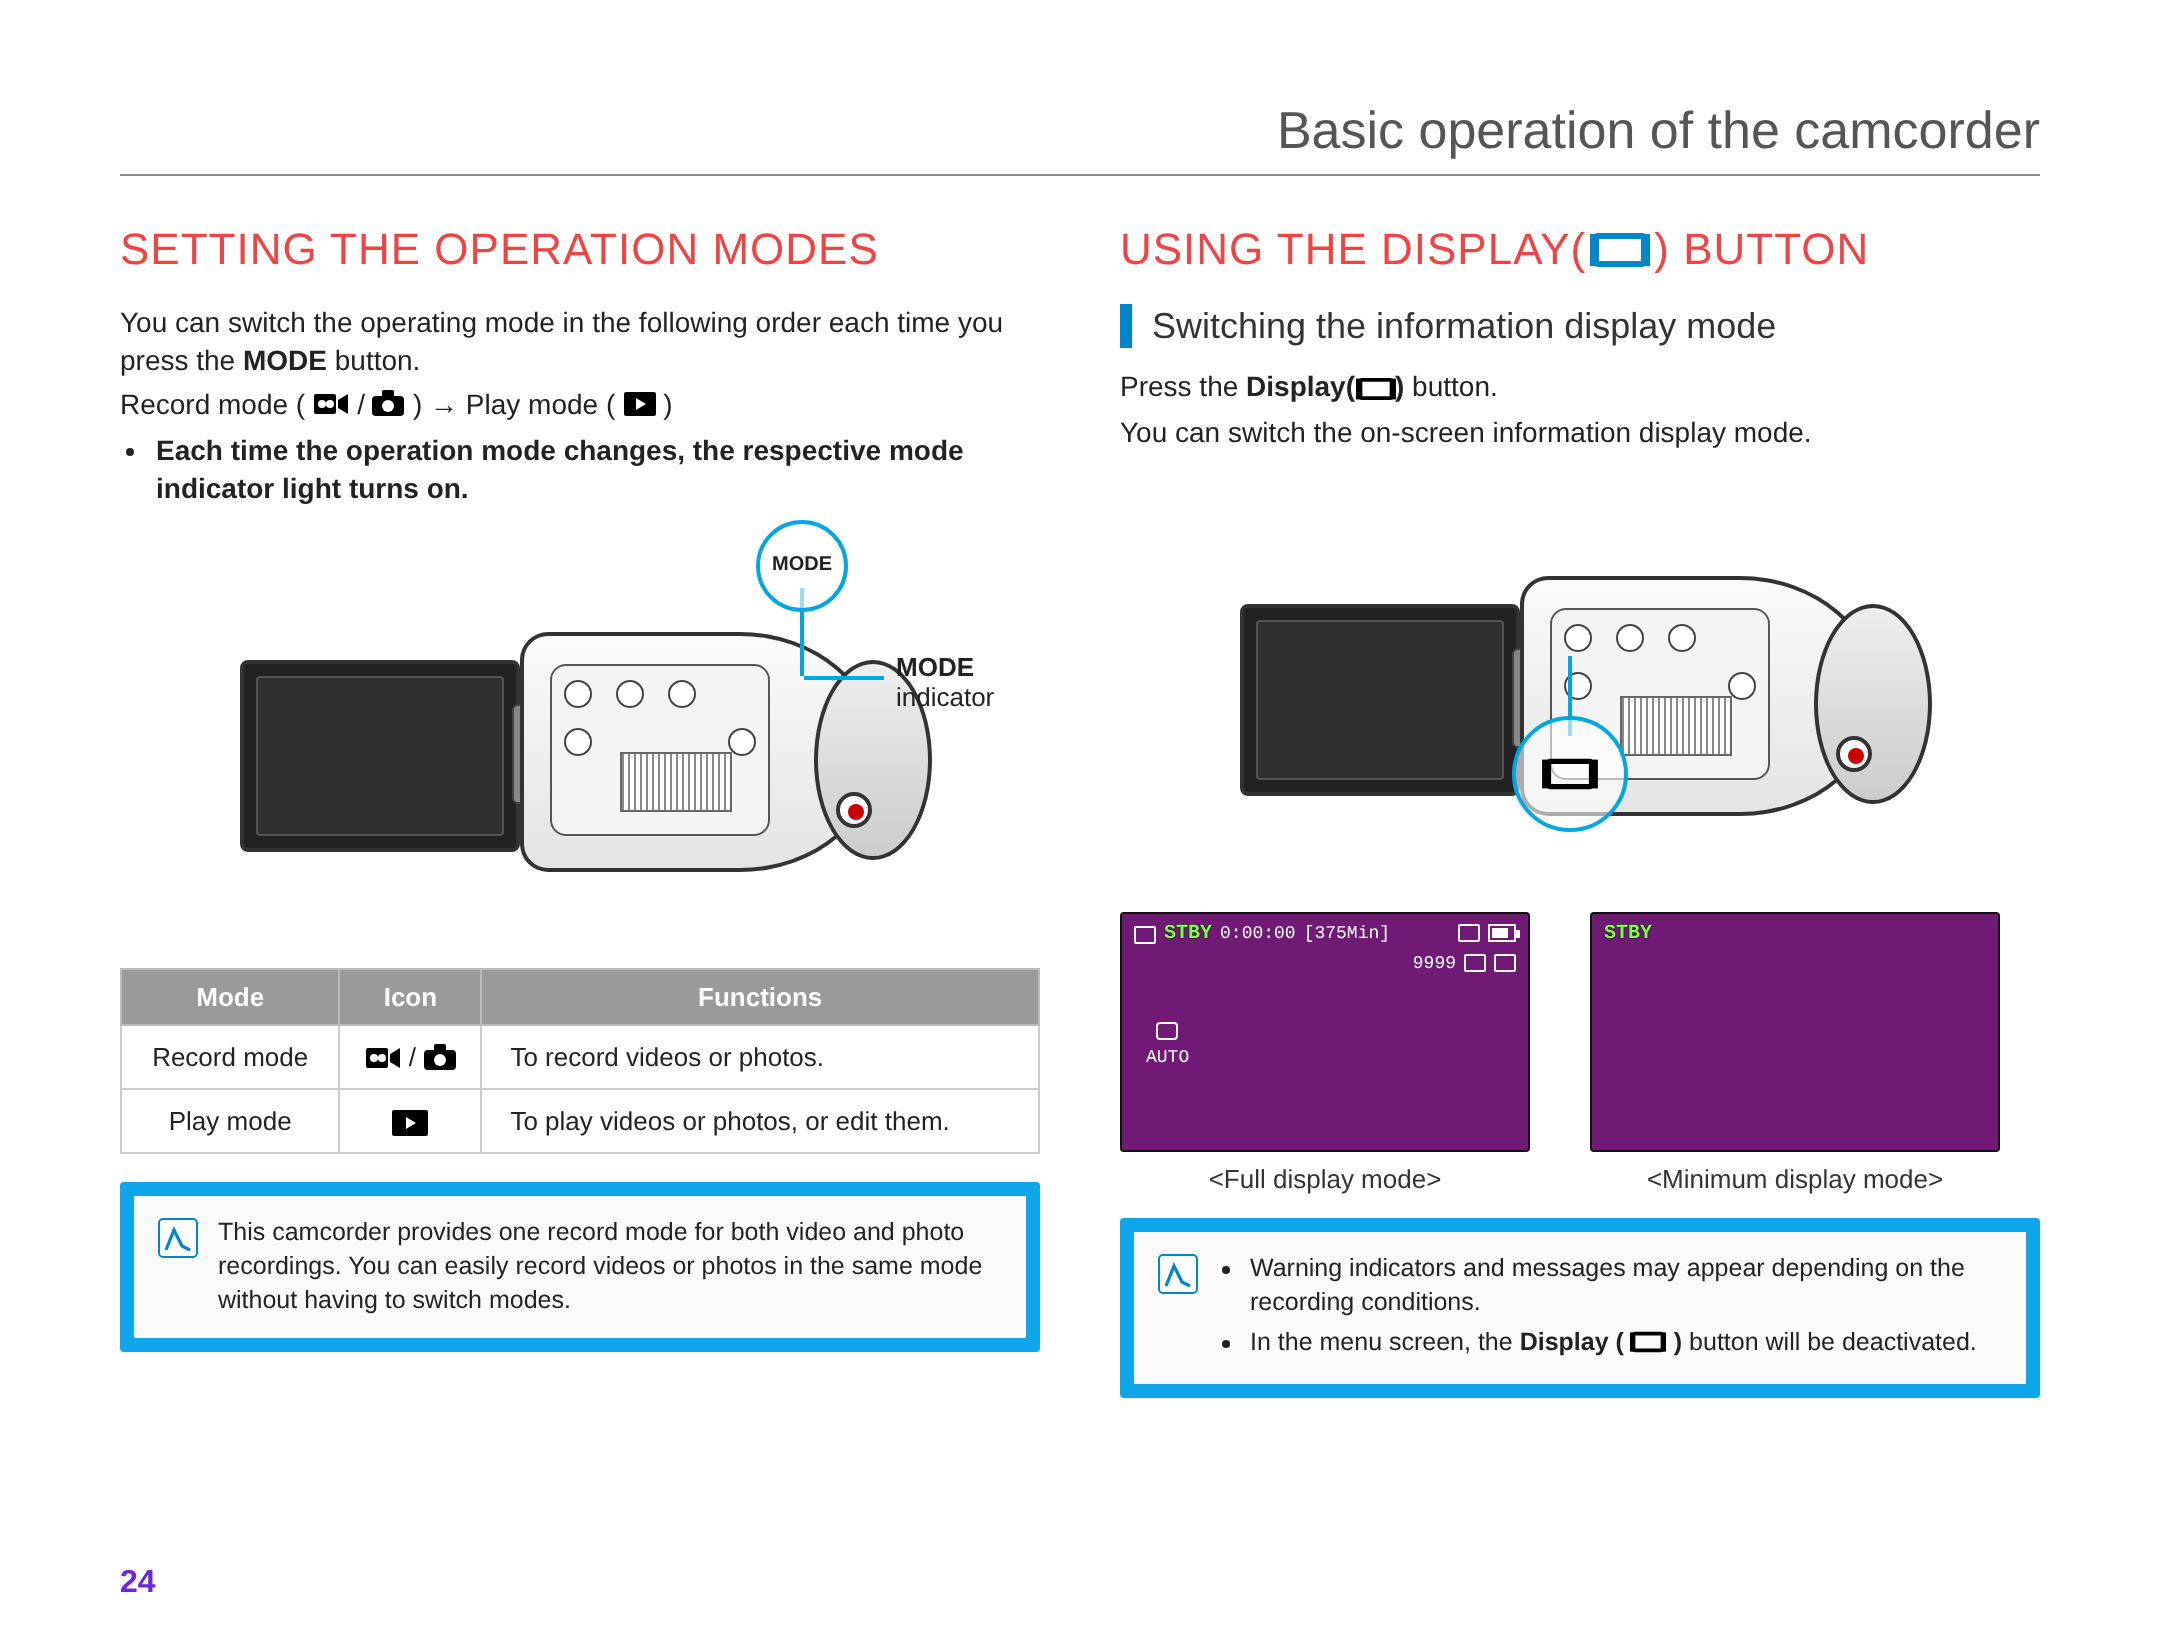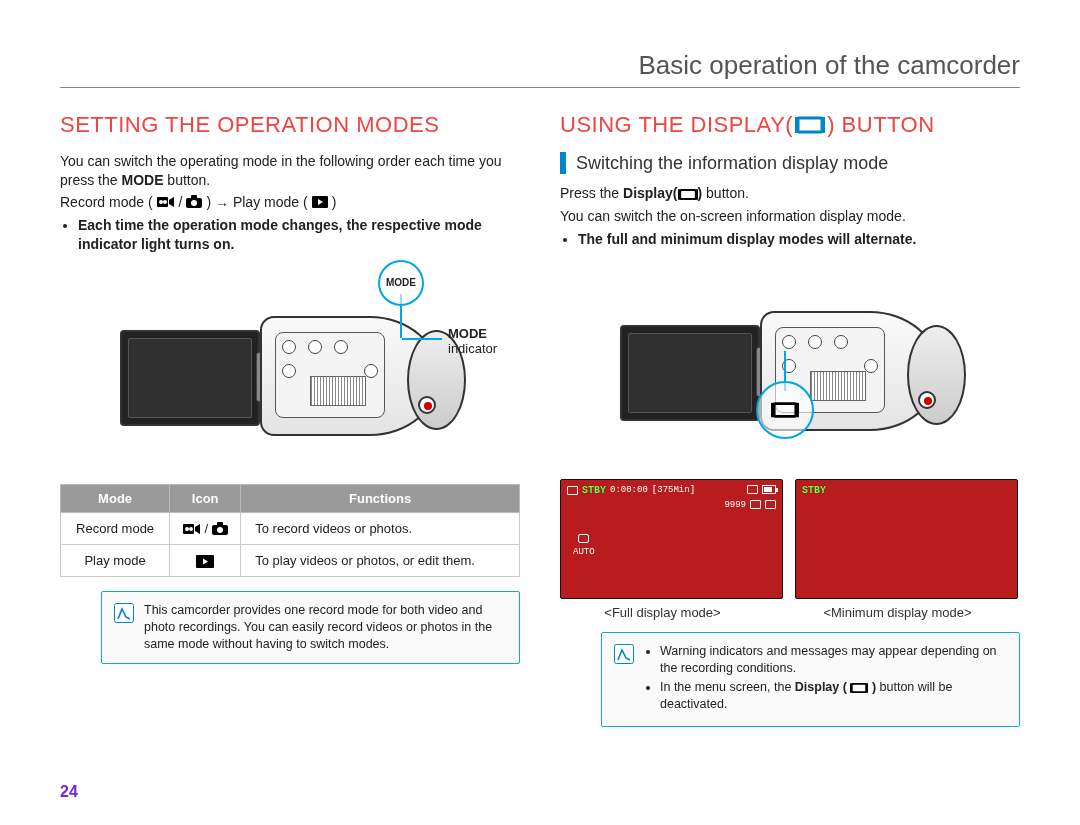--- a/index.html
+++ b/index.html
@@ -35,36 +35,36 @@
   .callout-label { position:absolute; font-size:13px; line-height:1.2; }
   .callout-label b { display:block; }
 
   
   table.modes { width: 100%; border-collapse: collapse; font-size: 13px; margin-bottom: 14px; }
   table.modes th { background:#9a9a9a; color:#fff; font-weight:700; padding:6px 8px; border:1px solid #bbb; }
   table.modes td { padding:8px; border:1px solid #ccc; text-align:center; vertical-align:middle; }
   table.modes td.fn { text-align:left; padding-left:14px; }
 
   
-  .note { display:flex; gap:10px; border:1px solid #0ea5e9; background:#fafafa; padding:10px 12px; font-size:12.5px; line-height:1.35; border-radius:2px;margin-left:41px; }
+  .note { display:flex; gap:10px; border:7px solid #0ea5e9; background:#fafafa; padding:10px 12px; font-size:12.5px; line-height:1.35; border-radius:2px; }
   .note-icon { flex:0 0 auto; width:20px; height:20px; margin-top:1px; }
   .note-icon svg{width:20px;height:20px;}
   .note ul { list-style: disc; padding-left:16px; }
   .note ul li { margin-bottom:3px; }
   .note p { margin:0; }
 
   
   .subhead { display:flex; align-items:center; gap:10px; margin: 6px 0 10px 0; text-align: right; }
   .subhead .bar { width:6px; height:22px; background:#0086C9; }
   .subhead .txt { font-size:18px; color:#333; }
 
   
   .previews { display:flex; gap:30px; margin: 4px 0 8px 0; justify-content:flex-start; }
   .preview { width:205px; }
-  .screen { width:223px; height:120px; background:#b91c1c; border:1px solid #111; border-radius:2px; position:relative; font-family: "Courier New", monospace; color:#fff; font-size:9px; }
+  .screen { width:205px; height:120px; background:#701a75; border:1px solid #111; border-radius:2px; position:relative; font-family: "Courier New", monospace; color:#fff; font-size:9px; }
   .sc-row { position:absolute; display:flex; align-items:center; gap:4px; white-space:nowrap; }
   .stby { color:#7CFF4B; font-weight:700; font-size:10px; text-shadow:0 0 1px #000; }
   .tiny-ic { width:11px; height:9px; border:1px solid #fff; display:inline-block; border-radius:1px; }
   .batt { width:14px; height:9px; border:1px solid #fff; position:relative; display:inline-block;}
   .batt::after{content:"";position:absolute;right:-3px;top:2px;width:2px;height:4px;background:#fff;}
   .batt .fill{position:absolute;left:1px;top:1px;bottom:1px;width:70%;background:#fff;}
   .caption { text-align:center; font-size:13px; margin-top:6px; color:#333; }
 
   
   .ic { display:inline-flex; align-items:center; justify-content:center; vertical-align:middle; }
@@ -222,23 +222,20 @@
       <p class="body-text">
         <span>Press the </span><b>Display(</b><span class="ic">
             <svg width="20" height="13" viewBox="0 0 30 20">
               <rect x="3" y="3" width="24" height="14" rx="1" fill="none" stroke="#000" stroke-width="3"></rect>
               <line x1="1" y1="2" x2="1" y2="18" stroke="#000" stroke-width="3"></line>
               <line x1="29" y1="2" x2="29" y2="18" stroke="#000" stroke-width="3"></line>
             </svg>
           </span><b>)</b><span> button.</span>
       </p>
       <p class="body-text">You can switch the on-screen information display mode.</p>
-      <ul class="bullets">
-        <li>The full and minimum display modes will alternate.</li>
-      </ul>
 
       <div class="illus-wrap">
         <div class="cam-screen"></div>
         <div class="hinge"></div>
         <div class="cam-body"></div>
         <div class="cam-panel"></div>
         <div class="lil-btn b1"></div>
         <div class="lil-btn b2"></div>
         <div class="lil-btn b3"></div>
         <div class="lil-btn b4"></div>

